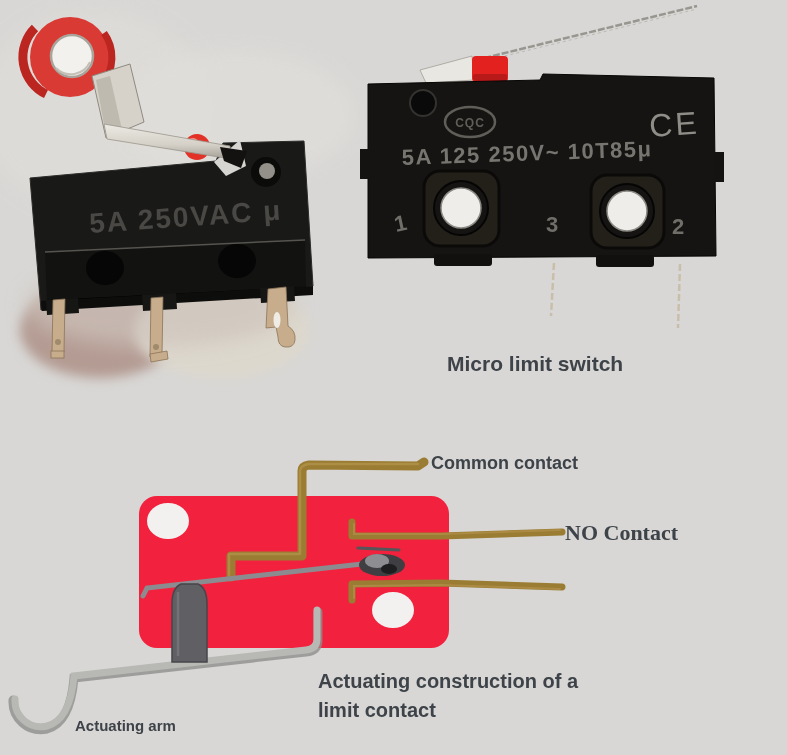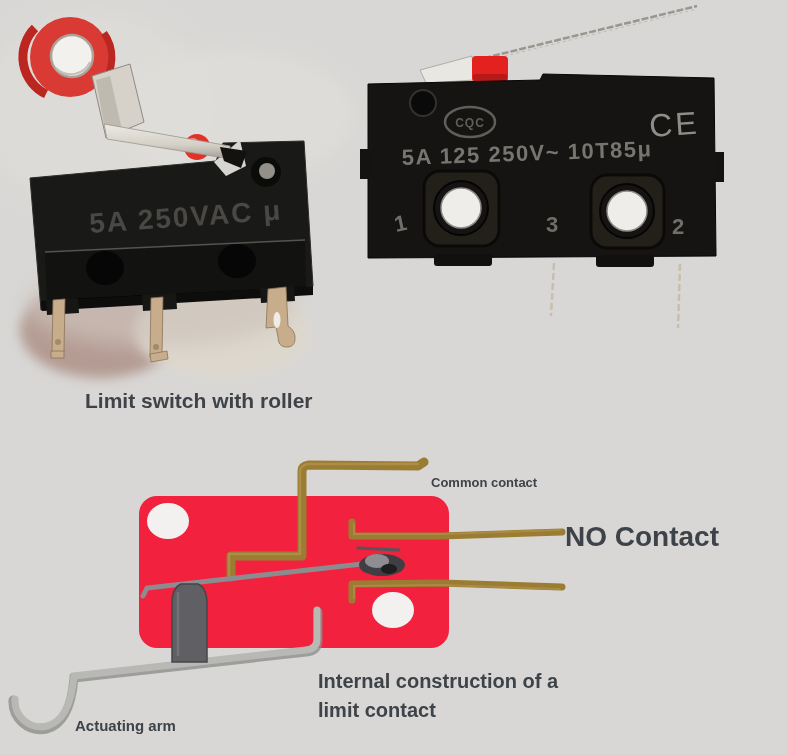--- a/index.html
+++ b/index.html
@@ -8,22 +8,22 @@
     background:#d8d7d5; overflow:hidden;
     font-family:"Liberation Sans", sans-serif;
   }
   .canvas svg { position:absolute; left:0; top:0; }
   .lbl {
     position:absolute; font-weight:700; color:#3d4348;
     white-space:nowrap; line-height:1.2;
   }
   .lbl-caption-roller   { left:85px;  top:388px; font-size:21px; }
   .lbl-caption-micro    { left:447px; top:351px; font-size:21px; }
-  .lbl-common           { left:431px; top:475px; font-size:13px; }
-  .lbl-no               { left:565px; top:520px; font-size:28px; }
+  .lbl-common           { left:431px; top:453px; font-size:18px; }
+  .lbl-no               { left:565px; top:520px; font-size:22px;font-family:Liberation Serif, serif; }
   .lbl-nc               { left:564px; top:576px; font-size:21px; }
   .lbl-internal         { left:318px; top:667px; font-size:20px; line-height:29px; }
   .lbl-arm              { left:75px;  top:717px; font-size:15px; }
 </style>
 </head>
 <body>
 
 <div class="canvas">
 
 <svg width="787" height="755" viewBox="0 0 787 755">
@@ -177,28 +177,28 @@
     <path d="M318,612 L318,640 Q318,651 306,652 L74,678 C72,702 66,724 47,729 C28,733 12,718 13,700" fill="none" stroke="#8f8f8c" stroke-width="9" stroke-linecap="round" opacity="0.8"></path>
     <path d="M317,610 L317,639 Q317,649 306,650 L74,676 C72,699 66,721 47,726 C29,730 14,716 15,699" fill="none" stroke-width="7" stroke-linecap="round" stroke="#b8b8b5"></path>
 
     <g>
       <path d="M172,604 Q172,588 181,584 L198,584 Q207,588 207,604 L207,662 L172,662 Z" stroke="#46464a" stroke-width="1.5" fill="#606064"></path>
       <path d="M178,592 L178,656" stroke="#7b7b7f" stroke-width="2.5" opacity="0.7" fill="none"></path>
     </g>
   </g>
 </svg>
 
-<div class="lbl lbl-caption-roller">Limit switch with roller</div>
-
+
+<div class="lbl lbl-caption-micro">Micro limit switch</div>
 
 <div class="lbl lbl-common">Common contact</div>
 
 <div class="lbl lbl-no">NO Contact</div>
 
 
 <div class="lbl lbl-internal">
-  <div>Internal construction of a</div>
+  <div>Actuating construction of a</div>
   <div>limit contact</div>
 </div>
 
 <div class="lbl lbl-arm">Actuating arm</div>
 
 </div>
 
 </body></html>

